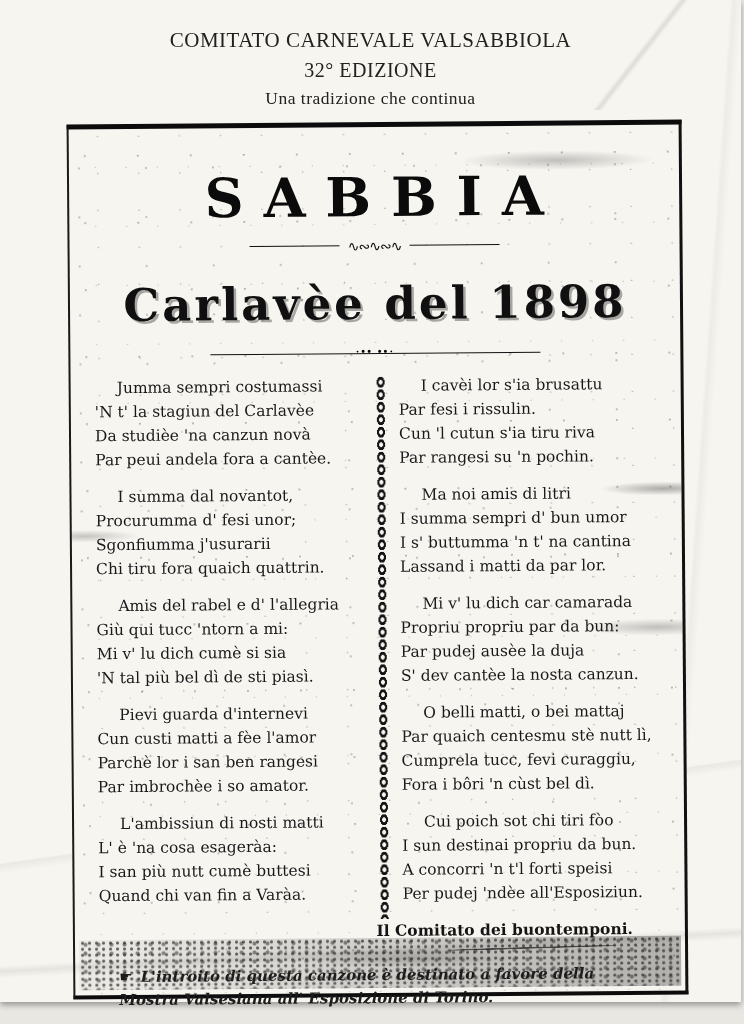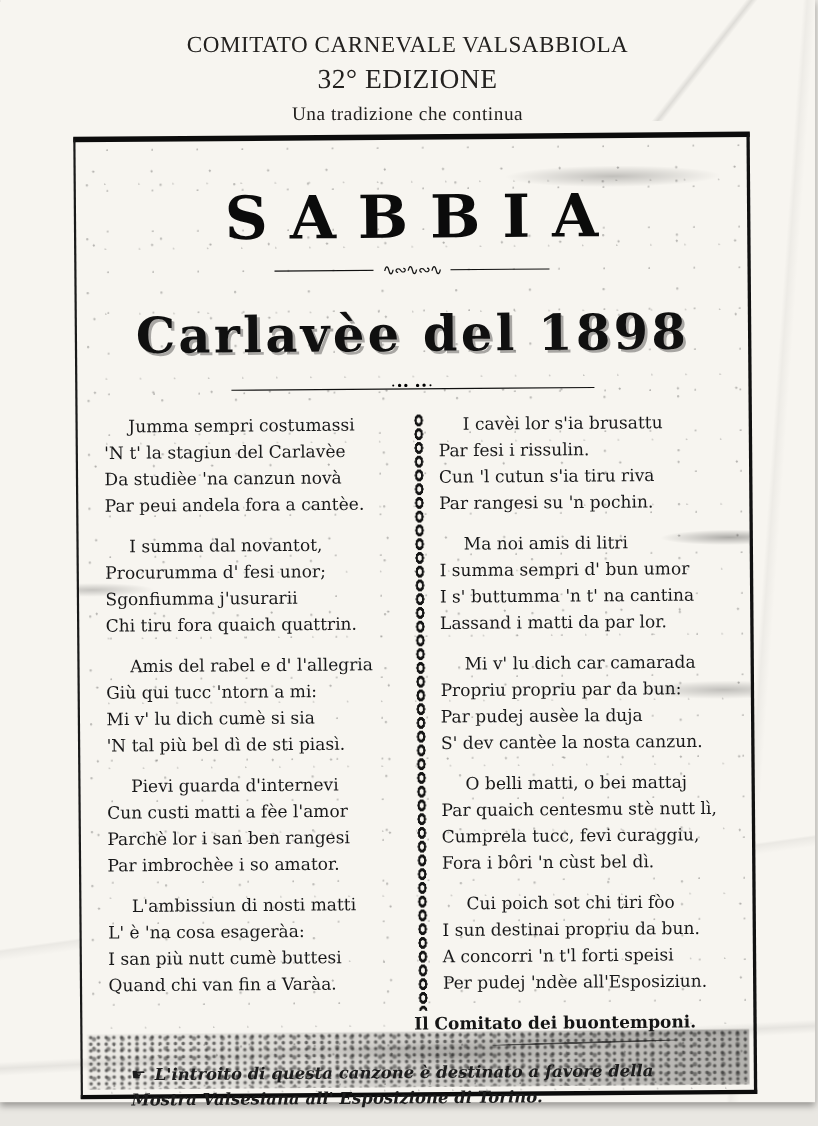--- a/index.html
+++ b/index.html
@@ -24,21 +24,21 @@
     pointer-events:none;
   }
   .crease-bottom{
     position:absolute;left:0;bottom:18px;width:100%;height:60px;
     background:linear-gradient(177deg, transparent 42%, rgba(0,0,0,0.07) 48%, transparent 55%);
     pointer-events:none;
   }
   
   .header{ text-align:center; padding-top:28px; color:#23211f; letter-spacing:0.5px;}
   .header .h1{ font-size:21px; }
-  .header .h2{ font-size:25px; margin-top:6px;}
+  .header .h2{ font-size:20px; margin-top:6px;}
   .header .h3{ font-size:17.5px; margin-top:6px;text-align:center;}
   
   .frame{
     position:absolute; left:70px; top:122px; width:610px; height:866px;
     border-top:5px solid #0c0c0c;
     border-left:2px solid #1a1a1a;
     border-right:3px solid #111;
     border-bottom:4px solid #0c0c0c;
     transform:rotate(-0.45deg);
     background:#f7f5f0;

